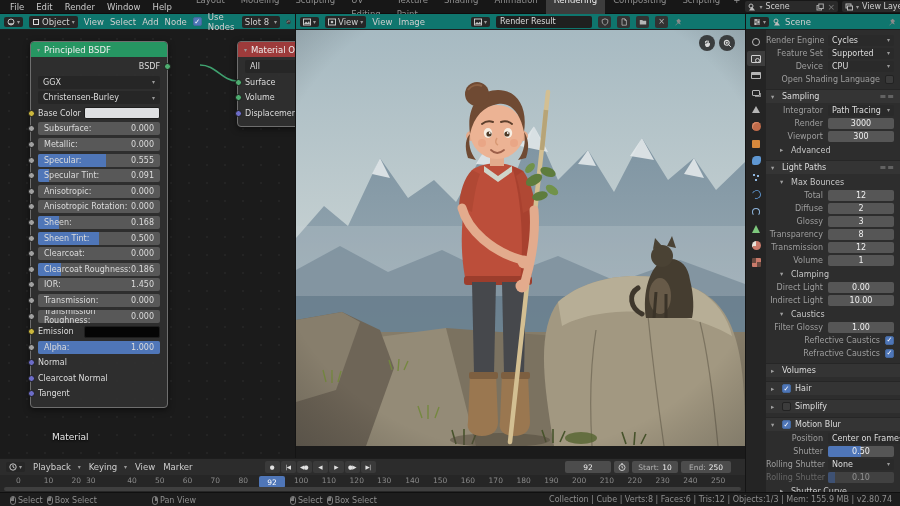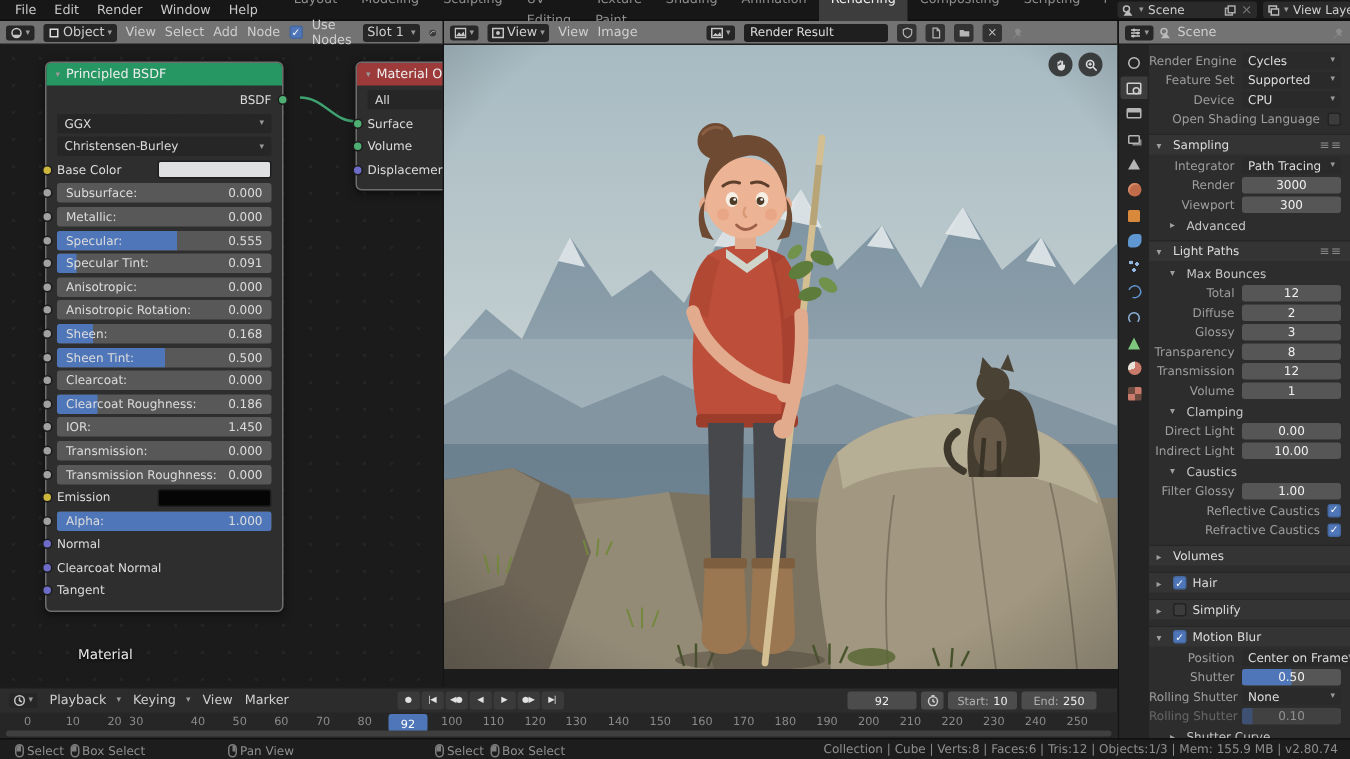--- a/index.html
+++ b/index.html
@@ -14,29 +14,29 @@
   #tabs .tab.add{color:#9a9a9a;padding:0 5px;}
   #topbar-right{margin-left:auto;display:flex;gap:4px;align-items:center;}
   .tpill{display:flex;align-items:center;background:#2a2a2a;border-radius:2px;height:11px;padding:0 3px;gap:3px;}
   .tpill .lbl{color:#cfcfcf;font-size:8px;min-width:48px;}
   .mini{width:8px;height:8px;display:inline-block;}
   .cv{font-size:6px;color:#9a9a9a;line-height:1;}
   
   #main{display:flex;height:478px;}
   #left-stack{width:745px;display:flex;flex-direction:column;}
   #editors{display:flex;height:444px;}
-  .hdr{height:16px;background:#737373;border-bottom:1px solid #1f1f1f;display:flex;align-items:center;padding:0 4px;gap:6px;flex:none;}
+  .hdr{height:16px;background:#0f766e;border-bottom:1px solid #1f1f1f;display:flex;align-items:center;padding:0 4px;gap:6px;flex:none;}
   .hdr .menu{color:#cfcfcf;font-size:8.5px;}
   .hicon{display:flex;align-items:center;gap:2px;background:#262626;border-radius:2px;padding:1px 3px;}
   
   #shader-editor{width:296px;display:flex;flex-direction:column;border-right:1px solid #141414;}
   #node-canvas{position:relative;flex:1;background:#1b1b1b;background-image:radial-gradient(#242424 1px,transparent 1.2px);background-size:18px 18px;overflow:hidden;}
   .node{position:absolute;background:rgba(48,48,48,.97);border:1px solid #6e6e6e;border-radius:4px;box-shadow:0 2px 6px rgba(0,0,0,.5);}
   .node .nhead{height:15px;border-radius:3px 3px 0 0;display:flex;align-items:center;padding:0 6px;gap:4px;color:#eee;font-size:8.5px;white-space:nowrap;overflow:hidden;}
-  #bsdf-node{left:30px;top:11px;width:159px;}
+  #bsdf-node{left:30px;top:11px;width:138px;}
   #bsdf-node .nhead{background:#269662;}
   #output-node{left:237px;top:11px;width:80px;}
   #output-node .nhead{background:#9d3b3b;}
   .nbody{padding:3px 0 4px;}
   .nrow{position:relative;height:13px;margin:0 7px 2.6px;display:flex;align-items:center;font-size:8px;color:#dcdcdc;}
   .nrow.out{justify-content:flex-end;}
   .sock{position:absolute;left:-10.5px;top:3px;width:7px;height:7px;border-radius:50%;border:1px solid #1c1c1c;}
   .sock.right{left:auto;right:-10.5px;}
   .s-yellow{background:#cdb83d;} .s-gray{background:#a1a1a1;} .s-vector{background:#6d6dc9;} .s-green{background:#4fae71;}
   .ndrop{flex:1;background:#262626;border-radius:2px;height:13px;display:flex;align-items:center;padding:0 5px;justify-content:space-between;}
@@ -195,21 +195,21 @@
               <span class="menu">Object</span>
               <span class="cv">▾</span>
             </span>
             <span class="menu">View</span>
             <span class="menu">Select</span>
             <span class="menu">Add</span>
             <span class="menu">Node</span>
             <span class="cb on">✓</span>
             <span class="menu">Use Nodes</span>
             <span class="hicon" style="width:58px;justify-content:space-between;">
-              <span class="menu">Slot 1</span>
+              <span class="menu">Slot 8</span>
               <span class="cv">▾</span>
             </span>
             <svg class="mini" width="11" height="11" viewBox="0 0 10 10">
                 <circle cx="5" cy="5" r="4.5" fill="#3a3a3a"></circle>
                 <path d="M2,6.5 a4,4 0 0 1 6,-3" stroke="#ddd" fill="none"></path>
               </svg>
           </div>
           <div id="node-canvas">
             <svg id="node-links">
                 <path d="M200,35 C216,35 222,51 237,51" stroke="#3fa16f" stroke-width="1.6" fill="none"></path>

